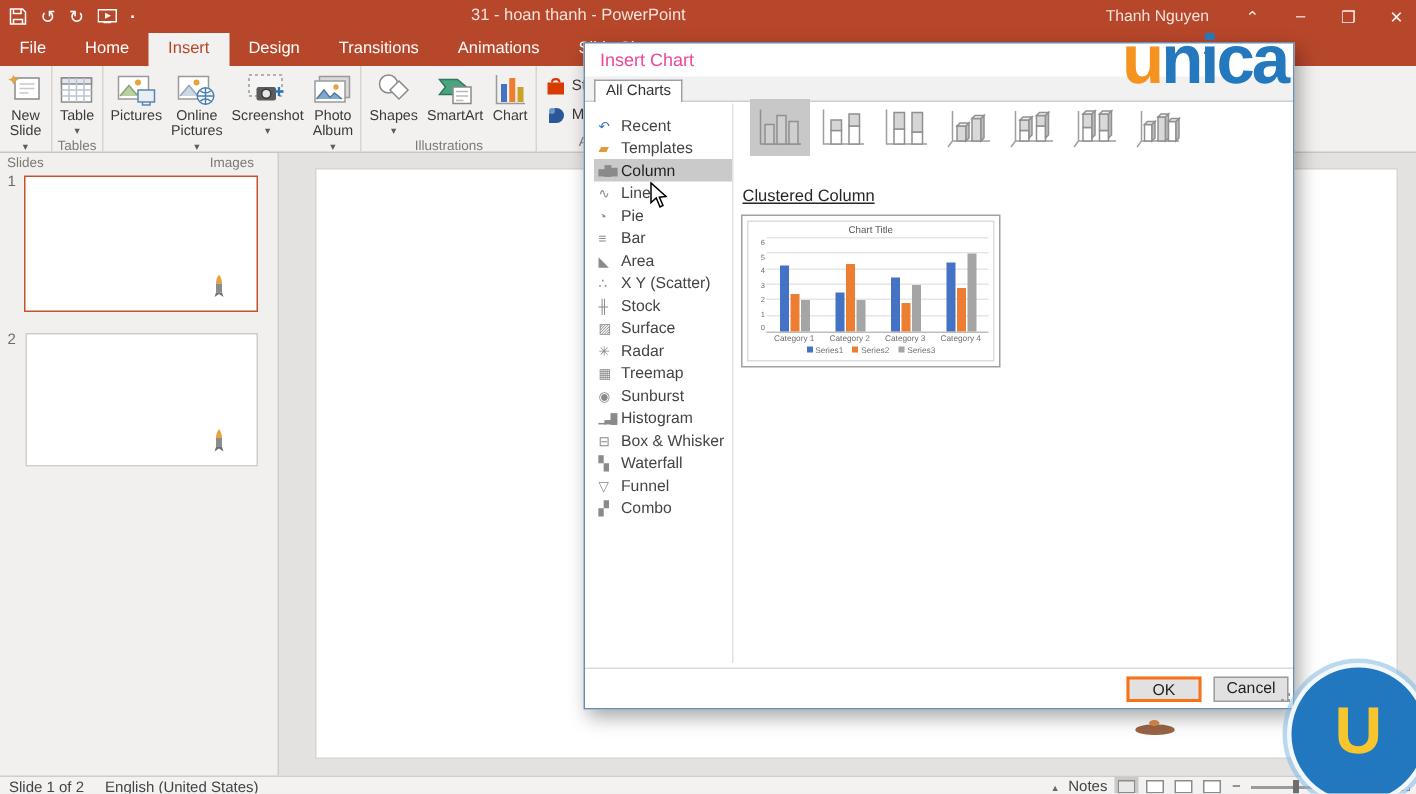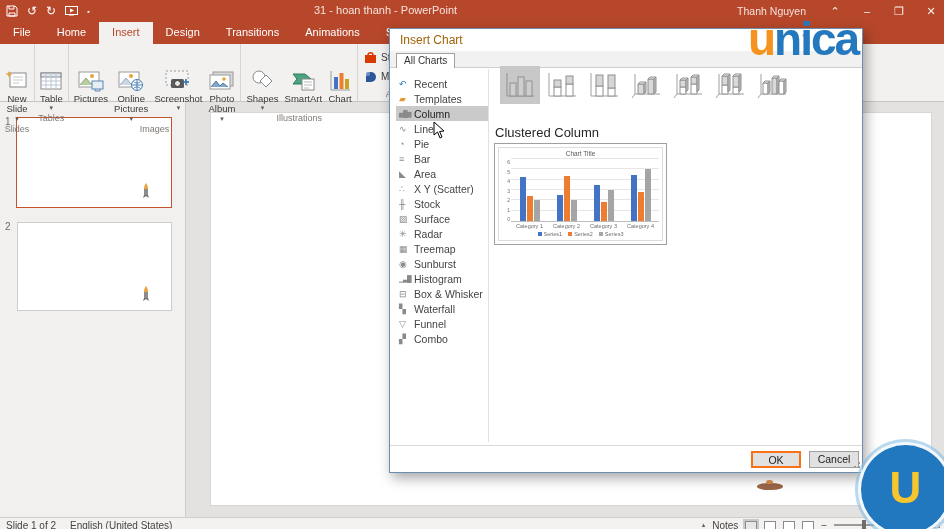--- a/index.html
+++ b/index.html
@@ -18,21 +18,21 @@
   
   .tabrow { position:absolute; left:0; top:22px; width:944px; height:22px; background:#B7472A; display:flex; z-index:4; }
   .tab { color:#fff; font-size:11px; padding:4px 13px 0 13px; height:22px; cursor:pointer; }
   .tab.active { background:#F2F1F0; color:#B7472A; }
 
   
   .ribbon { position:absolute; left:0; top:44px; width:944px; height:58px; background:#F2F1F0; border-bottom:1px solid #C9C5C1; z-index:3; display:flex; }
   .rgroup { display:flex; flex-direction:column; border-right:1px solid #D8D4D0; padding:1px 2px 0 2px; }
   .rgroup-body { display:flex; flex:1; align-items:stretch; }
   .rgroup-name { font-size:9px; color:#7F7873; text-align:center; padding:1px 0 2px 0; }
-  .rbtn { display:flex; flex-direction:column; align-items:center; justify-content:flex-start; padding:2px 3px 0 3px; cursor:pointer; color:#3B3A39;margin-top:21px; }
+  .rbtn { display:flex; flex-direction:column; align-items:center; justify-content:flex-start; padding:2px 3px 0 3px; cursor:pointer; color:#3B3A39; }
   .rbtn .ricon { height:26px; display:flex; align-items:center; }
   .rbtn .rlabel { font-size:9.5px; line-height:1.08; text-align:center; white-space:pre-line; }
   .caret { font-size:7px; color:#5f5b58; }
   .addins-col { display:flex; flex-direction:column; justify-content:flex-start; gap:6px; padding:6px 4px 0 4px; }
   .addin-row { display:flex; align-items:center; gap:4px; font-size:10px; color:#3B3A39; cursor:pointer; }
   .screenrec { position:absolute; left:840px; top:46px; width:76px; display:flex; flex-direction:column; align-items:center; z-index:1; cursor:pointer; color:#3B3A39; }
   .screenrec .rlabel { font-size:9.5px; line-height:1.1; text-align:center; }
 
   
   .thumbs { position:absolute; left:0; top:102px; width:186px; bottom:12px; background:#F1F0EF; border-right:1px solid #D0CECB; z-index:1; }
@@ -52,35 +52,35 @@
   .statusbar { position:absolute; left:0; bottom:0; width:944px; height:12px; background:#F3F2F1; border-top:1px solid #D0CECC; z-index:6; overflow:hidden; color:#444; }
   .sb-left { position:absolute; left:6px; top:2px; display:flex; gap:14px; font-size:10px; }
   .sb-right { position:absolute; right:4px; top:1px; display:flex; align-items:center; gap:7px; font-size:10px; }
   .viewico { width:12px; height:9px; border:1px solid #8b8b8b; display:inline-block; background:#fff; }
   .viewico.on { outline:2px solid #c9c9c9; background:#e8e8e8; }
   .zslider { width:52px; height:2px; background:#9b9b9b; position:relative; display:inline-block; }
   .zslider .handle { position:absolute; left:28px; top:-4px; width:4px; height:10px; background:#6e6e6e; }
 
   
   .dialog { position:absolute; left:389px; top:28px; width:474px; height:445px; background:#fff; border:1px solid #6B8EB0; box-shadow:3px 5px 12px rgba(0,0,0,.35); z-index:10; }
-  .dlg-title { position:absolute; left:10px; top:4px; font-size:12px; color:#a16207; }
+  .dlg-title { position:absolute; left:10px; top:4px; font-size:12px; color:#ec4899; }
   .dlg-help { position:absolute; left:408px; top:3px; font-size:11px; color:#6b6b6b; width:14px; text-align:center; cursor:pointer; }
   .dlg-tabband { position:absolute; left:0; top:22px; width:100%; height:17px; background:#F1F1F1; border-bottom:1px solid #CFCFCF; }
   .dlg-tab { position:absolute; left:6px; top:2px; height:15px; background:#fff; border:1px solid #A0A0A0; border-bottom:none; padding:1px 7px; font-size:10px; color:#333; cursor:pointer; }
   .dlg-list { position:absolute; left:6px; top:47px; width:92px; }
   .ct-row { display:flex; align-items:center; height:15px; padding-left:3px; cursor:pointer; color:#444; font-size:10.5px; white-space:nowrap; }
   .ct-row.selected { background:#CACACA; color:#1f1f1f; }
   .ct-ico { width:15px; font-size:9px; color:#8a8a8a; letter-spacing:-1px; flex:none; }
   .ct-ico.small { font-size:6.5px; }
   .c-blue { color:#2E74B5; } .c-orange { color:#E19A38; }
   .dlg-vsep { position:absolute; left:98px; top:40px; bottom:30px; width:1px; background:#E2E2E2; }
   .gallery { position:absolute; left:110px; top:37px; display:flex; gap:2px; }
   .gcell { width:40px; height:38px; display:flex; align-items:center; justify-content:center; cursor:pointer; }
   .gcell.sel { background:#C8C8C8; }
-  .dlg-heading { position:absolute; left:105px; top:96px; font-size:13px; color:#262626; }
+  .dlg-heading { position:absolute; left:105px; top:96px; font-size:11px; color:#262626;text-decoration:underline; }
   .preview { position:absolute; left:104px; top:114px; width:173px; height:102px; border:1px solid #A0A0A0; background:#fff; padding:3px; }
   .pv-inner { width:100%; height:100%; border:1px solid #DCDCDC; padding:2px 3px; display:flex; flex-direction:column; }
   .pv-title { text-align:center; font-size:6.5px; color:#595959; height:9px; }
   .pv-body { flex:1; display:flex; }
   .pv-y { width:9px; display:flex; flex-direction:column; justify-content:space-between; align-items:flex-end; font-size:5px; color:#6e6e6e; padding-right:1px; }
   .pv-plot { flex:1; position:relative; display:flex; align-items:flex-end; justify-content:space-around; border-bottom:1px solid #BDBDBD; }
   .pv-grid { position:absolute; left:0; right:0; height:1px; background:#E6E6E6; }
   .pv-group { display:flex; align-items:flex-end; gap:1px; height:100%; position:relative; }
   .pv-bar { width:6px; }
   .pv-x { display:flex; justify-content:space-around; margin-left:9px; font-size:5.5px; color:#6e6e6e; height:8px; align-items:center; }

